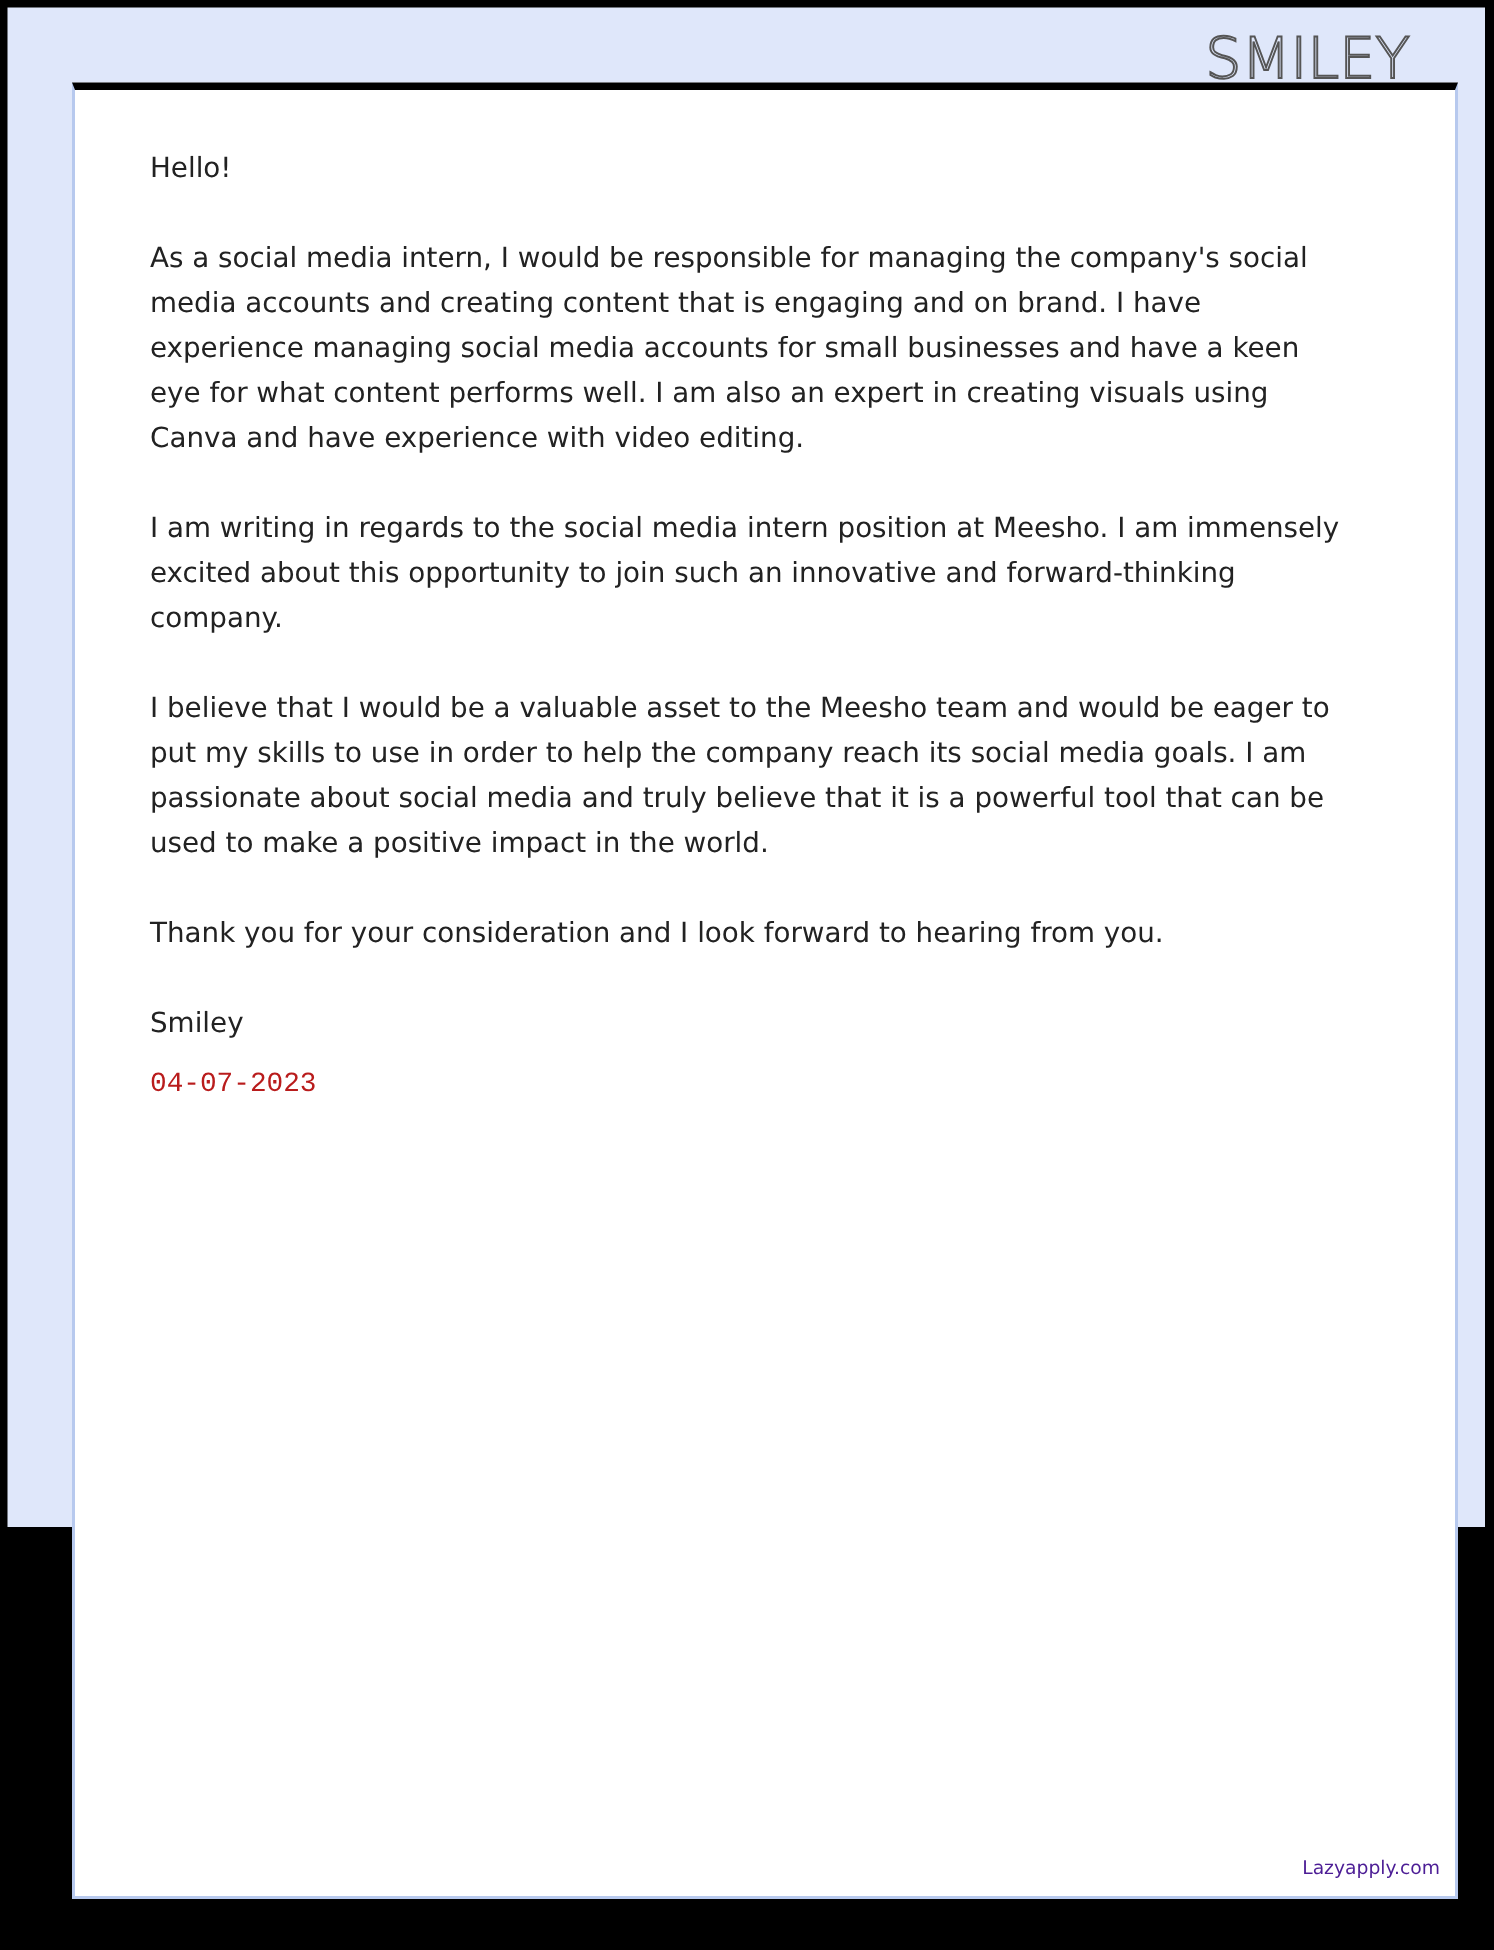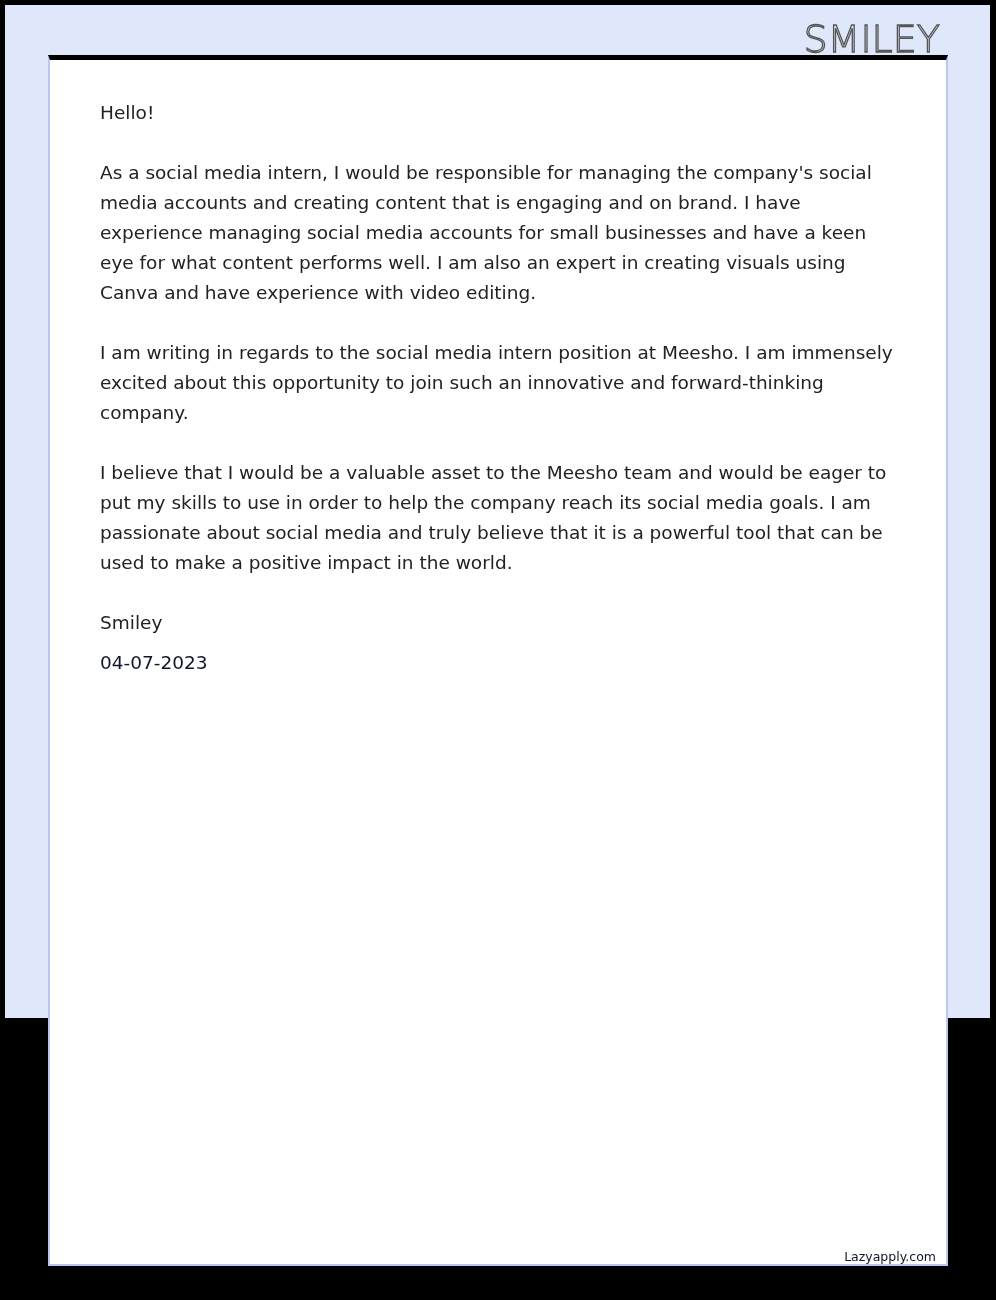--- a/index.html
+++ b/index.html
@@ -1,36 +1,37 @@
 <!DOCTYPE html>
 <html><head>
 <meta charset="utf-8">
 <style>
   html, body { margin:0; padding:0; }
   body { width:996px; height:1300px; background:#000; position:relative; font-family:"DejaVu Sans", sans-serif; }
   .frame { position:absolute; left:5px; top:5px; width:985px; height:1013px; background:#dfe7fa; }
   .title { position:absolute; right:50px; top:12px; font-family:"DejaVu Sans", sans-serif; font-size:38px; font-weight:300;
            color:#dfe7fa; -webkit-text-stroke:1.3px #555; letter-spacing:0px; line-height:44px; }
   .page { position:absolute; left:43px; top:50px; width:896px; height:1204px; background:#fff;
-          border-top:5px solid #000; border-left:2px solid #b7c9ee; border-right:2px solid #b7c9ee; border-bottom:2px solid #b7c9ee; }
+          border-top:5px solid #000; border-left:2px solid #b7c9ee; border-right:2px solid #b7c9ee; border-bottom:2px solid #b7c9ee;padding-left:24px; }
   .body { position:absolute; left:50px; top:38px; width:800px; font-size:18.5px; line-height:30px; color:#222; }
   .body p { margin:0 0 30px 0; }
   .body p.sig { margin-bottom:10px; }
-  .date { color:#0f172a; }
-  .footer { position:absolute; right:10px; bottom:0px; font-size:12.5px; color:#0f172a; }
+  .date { color:#b91c1c;font-family:Liberation Mono, monospace; }
+  .footer { position:absolute; right:10px; bottom:12px; font-size:12.5px; color:#4c1d95; }
 </style>
 </head>
 <body>
 
 <div class="frame">
   <div class="title">SMILEY</div>
   <div class="page">
     <div class="body">
       <p>Hello!</p>
       <p>As a social media intern, I would be responsible for managing the company's social media accounts and creating content that is engaging and on brand. I have experience managing social media accounts for small businesses and have a keen eye for what content performs well. I am also an expert in creating visuals using Canva and have experience with video editing.</p>
       <p>I am writing in regards to the social media intern position at Meesho. I am immensely excited about this opportunity to join such an innovative and forward-thinking company.</p>
       <p>I believe that I would be a valuable asset to the Meesho team and would be eager to put my skills to use in order to help the company reach its social media goals. I am passionate about social media and truly believe that it is a powerful tool that can be used to make a positive impact in the world.</p>
+      <p>Thank you for your consideration and I look forward to hearing from you.</p>
       <p class="sig">Smiley</p>
       <p class="date">04-07-2023</p>
     </div>
     <div class="footer">Lazyapply.com</div>
   </div>
 </div>
 
 </body></html>

